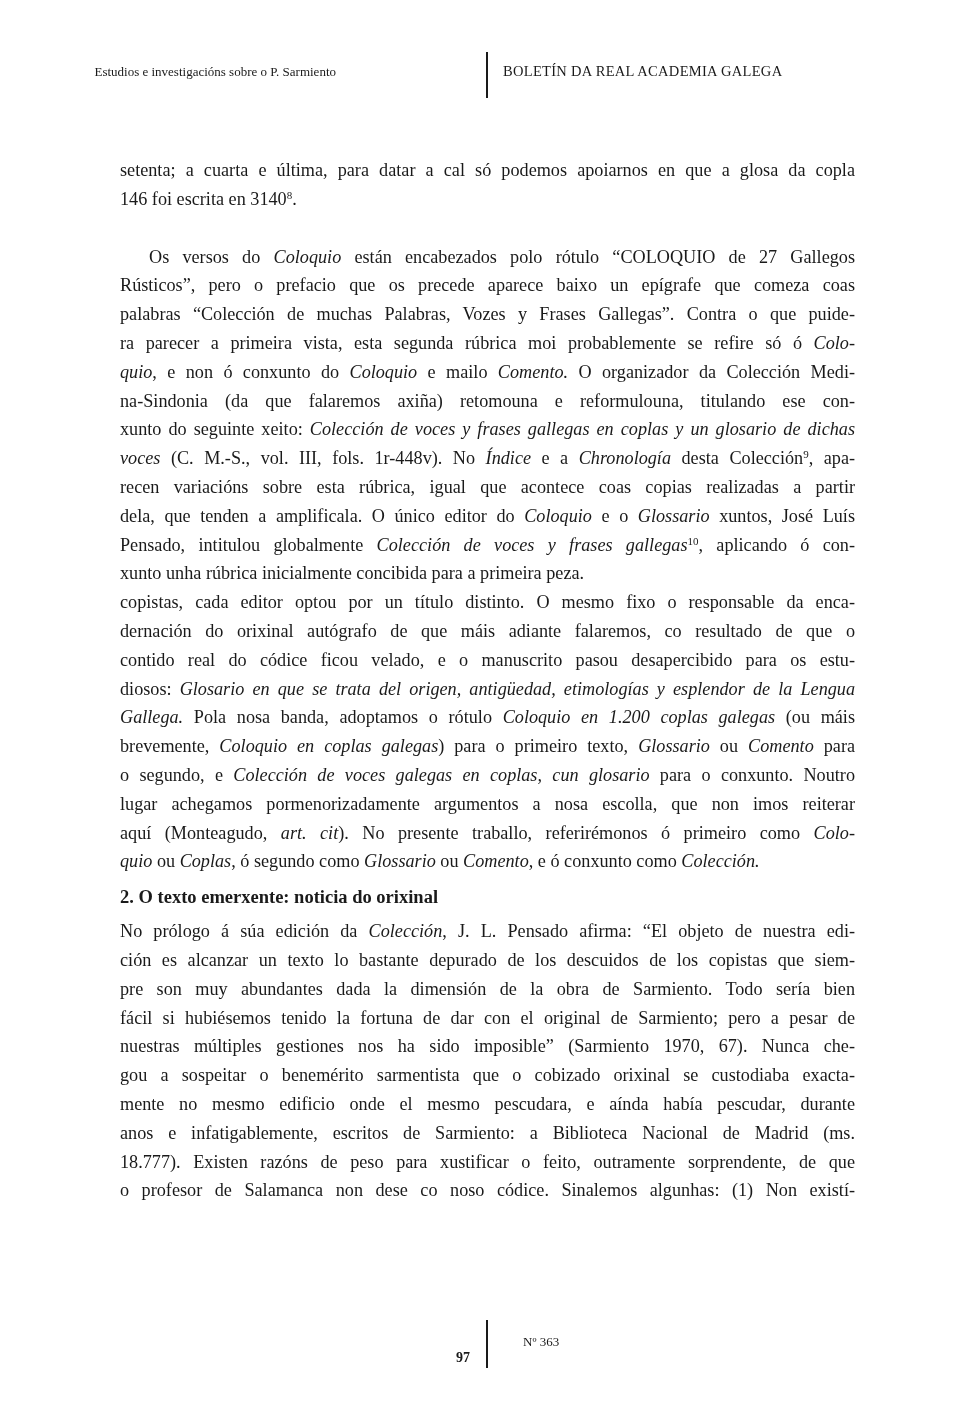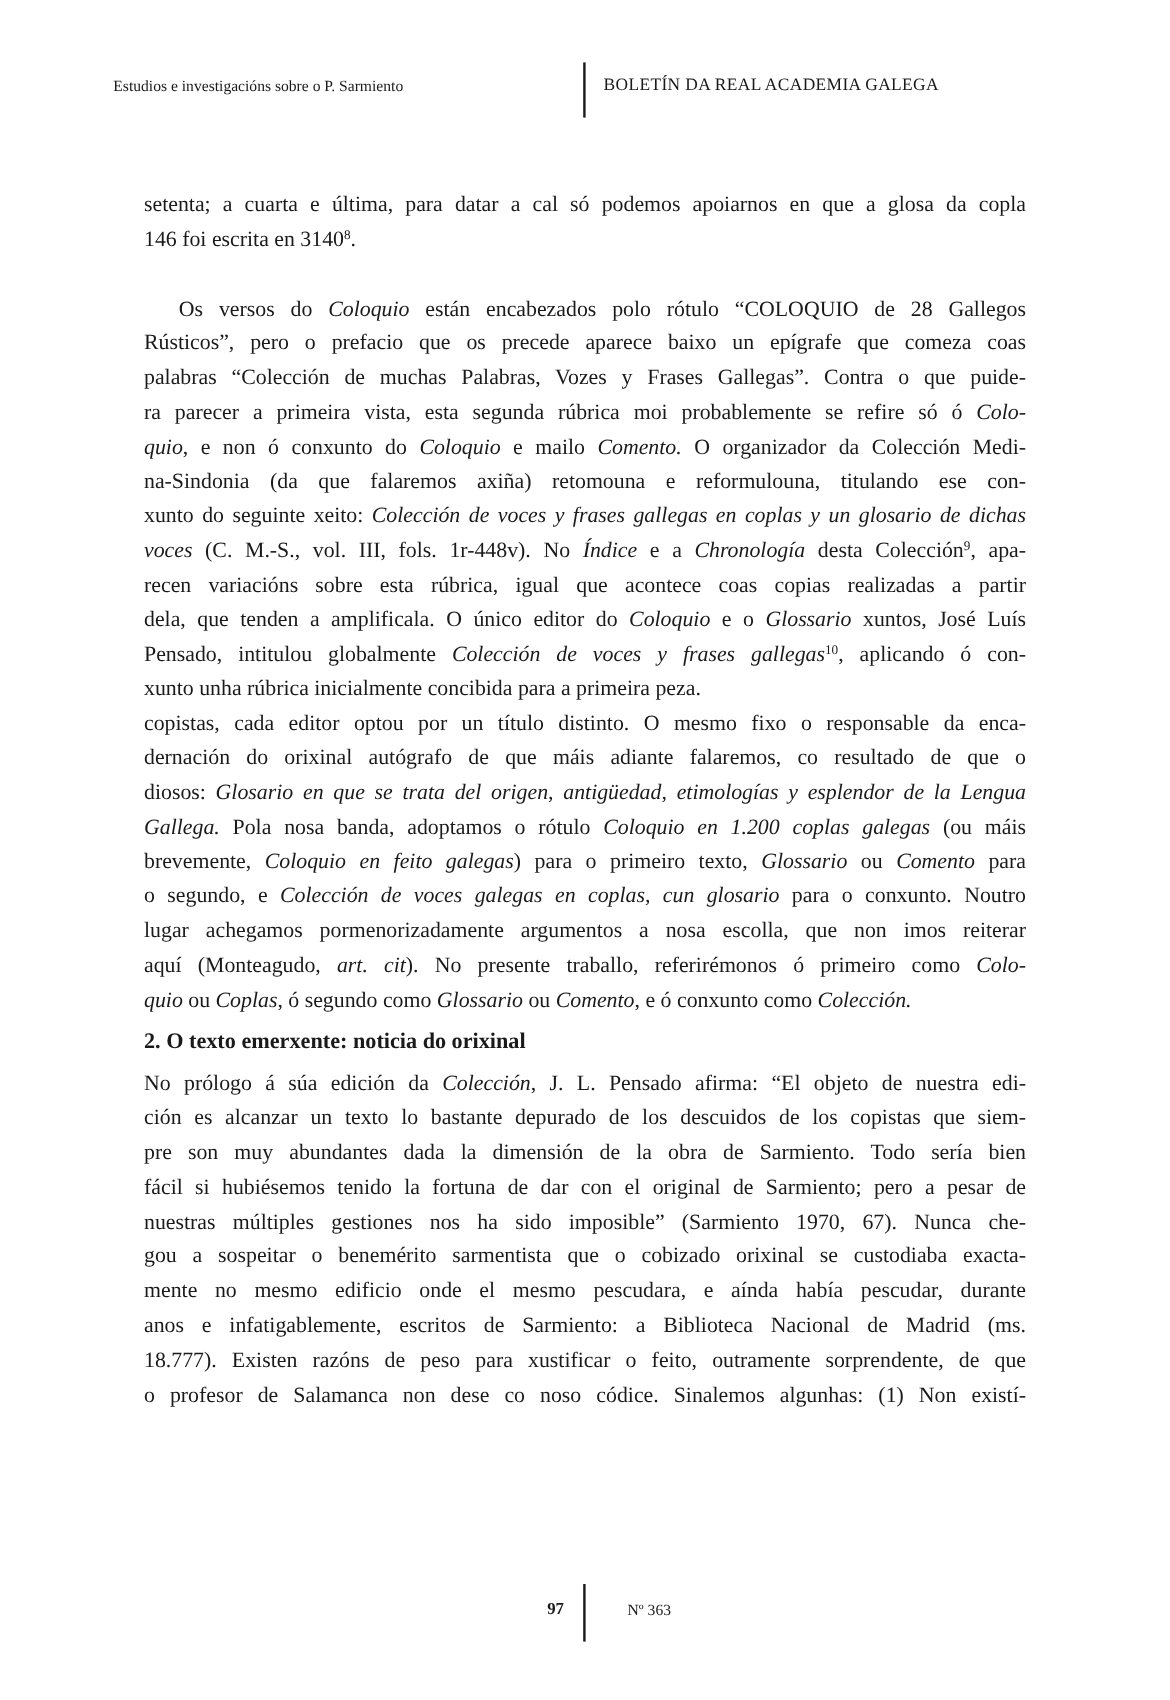--- a/index.html
+++ b/index.html
@@ -11,21 +11,21 @@
   .hdr-right { position:absolute; left:503px; top:11px; font-size:14.5px; letter-spacing:0.3px; white-space:nowrap; }
   .body { position:absolute; left:120px; top:156px; width:735px; font-size:18.2px; line-height:28.8px; }
   .line { display:block; white-space:nowrap; text-align:justify; text-align-last:justify; height:28.8px; }
   .line.last { text-align-last:left; }
   .line.indent { padding-left:29px; }
   .gap { height:29px; }
   .heading { font-weight:bold; font-size:18.5px; display:block; height:34px; line-height:28.8px; margin-top:7px; }
   i { font-style:italic; }
   sup { font-size:11px; vertical-align:6px; line-height:0; }
   .ftr { position:absolute; top:1320px; left:0; width:975px; height:48px; }
-  .ftr-page { position:absolute; right:505px; top:14px; font-size:14px; font-weight:bold; }
+  .ftr-page { position:absolute; right:505px; top:30px; font-size:14px; font-weight:bold; }
   .ftr-rule { position:absolute; left:486px; top:0; width:1.5px; height:48px; background:#1a1a1a; }
   .ftr-num { position:absolute; left:503px; top:14px; font-size:13px;margin-left:20px; }
 </style>
 </head>
 <body>
 
 <div class="hdr">
   <span class="hdr-left">Estudios e investigacións sobre o P. Sarmiento</span>
   <span class="hdr-rule"></span>
   <span class="hdr-right">BOLETÍN DA REAL ACADEMIA GALEGA</span>
@@ -34,40 +34,41 @@
 <div class="body">
 
   <div>
     <span class="line">setenta; a cuarta e última, para datar a cal só podemos apoiarnos en que a glosa da copla</span>
     <span class="line last"><span>146 foi escrita en 3140</span><sup>8</sup>.</span>
   </div>
 
   <div class="gap"></div>
 
   <div>
-    <span class="line indent"><span>Os versos do </span><i>Coloquio</i><span> están encabezados polo rótulo “COLOQUIO de 28 Gallegos</span></span>
+    <span class="line indent"><span>Os versos do </span><i>Coloquio</i><span> están encabezados polo rótulo “COLOQUIO de 27 Gallegos</span></span>
     <span class="line">Rústicos”, pero o prefacio que os precede aparece baixo un epígrafe que comeza coas</span>
     <span class="line">palabras “Colección de muchas Palabras, Vozes y Frases Gallegas”. Contra o que puide-</span>
     <span class="line"><span>ra parecer a primeira vista, esta segunda rúbrica moi probablemente se refire só ó </span><i>Colo-</i></span>
     <span class="line"><i>quio</i><span>, e non ó conxunto do </span><i>Coloquio</i><span> e mailo </span><i>Comento.</i><span> O organizador da Colección Medi-</span></span>
     <span class="line">na-Sindonia (da que falaremos axiña) retomouna e reformulouna, titulando ese con-</span>
     <span class="line"><span>xunto do seguinte xeito: </span><i>Colección de voces y frases gallegas en coplas y un glosario de dichas</i></span>
     <span class="line"><i>voces</i><span> (C. M.-S., vol. III, fols. 1r-448v). No </span><i>Índice</i><span> e a </span><i>Chronología</i><span> desta Colección</span><sup>9</sup><span>, apa-</span></span>
     <span class="line">recen variacións sobre esta rúbrica, igual que acontece coas copias realizadas a partir</span>
     <span class="line"><span>dela, que tenden a amplificala. O único editor do </span><i>Coloquio</i><span> e o </span><i>Glossario</i><span> xuntos, José Luís</span></span>
     <span class="line"><span>Pensado, intitulou globalmente </span><i>Colección de voces y frases gallegas</i><sup>10</sup><span>, aplicando ó con-</span></span>
     <span class="line last">xunto unha rúbrica inicialmente concibida para a primeira peza.</span>
   </div>
 
   <div>
     <span class="line">copistas, cada editor optou por un título distinto. O mesmo fixo o responsable da enca-</span>
     <span class="line">dernación do orixinal autógrafo de que máis adiante falaremos, co resultado de que o</span>
+    <span class="line">contido real do códice ficou velado, e o manuscrito pasou desapercibido para os estu-</span>
     <span class="line"><span>diosos: </span><i>Glosario en que se trata del origen, antigüedad, etimologías y esplendor de la Lengua</i></span>
     <span class="line"><i>Gallega.</i><span> Pola nosa banda, adoptamos o rótulo </span><i>Coloquio en 1.200 coplas galegas</i><span> (ou máis</span></span>
-    <span class="line"><span>brevemente, </span><i>Coloquio en feito galegas</i><span>) para o primeiro texto, </span><i>Glossario</i><span> ou </span><i>Comento</i><span> para</span></span>
+    <span class="line"><span>brevemente, </span><i>Coloquio en coplas galegas</i><span>) para o primeiro texto, </span><i>Glossario</i><span> ou </span><i>Comento</i><span> para</span></span>
     <span class="line"><span>o segundo, e </span><i>Colección de voces galegas en coplas, cun glosario</i><span> para o conxunto. Noutro</span></span>
     <span class="line">lugar achegamos pormenorizadamente argumentos a nosa escolla, que non imos reiterar</span>
     <span class="line"><span>aquí (Monteagudo, </span><i>art. cit</i><span>). No presente traballo, referirémonos ó primeiro como </span><i>Colo-</i></span>
     <span class="line last"><i>quio</i><span> ou </span><i>Coplas</i><span>, ó segundo como </span><i>Glossario</i><span> ou </span><i>Comento</i><span>, e ó conxunto como </span><i>Colección.</i></span>
   </div>
 
   <span class="heading">2. O texto emerxente: noticia do orixinal</span>
 
   <div>
     <span class="line"><span>No prólogo á súa edición da </span><i>Colección</i><span>, J. L. Pensado afirma: “El objeto de nuestra edi-</span></span>

